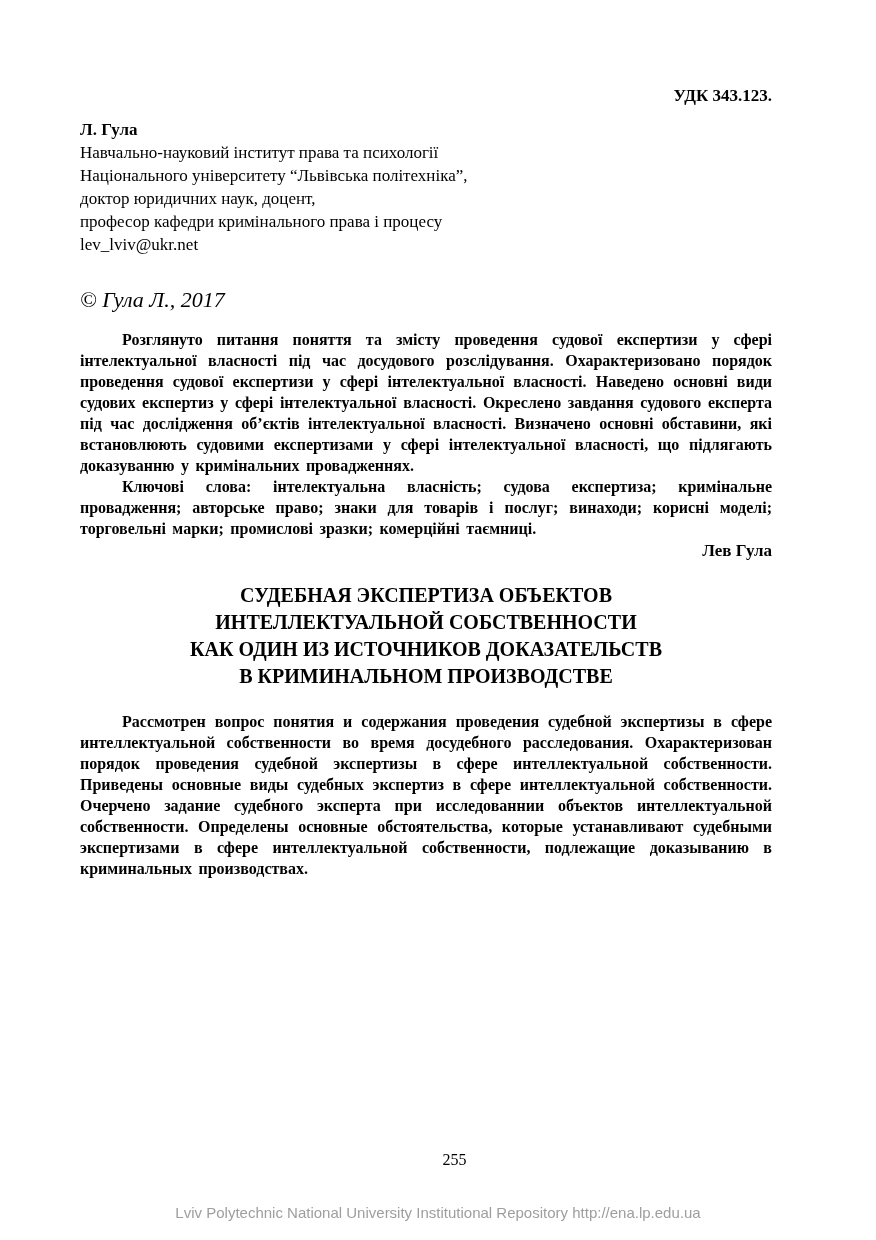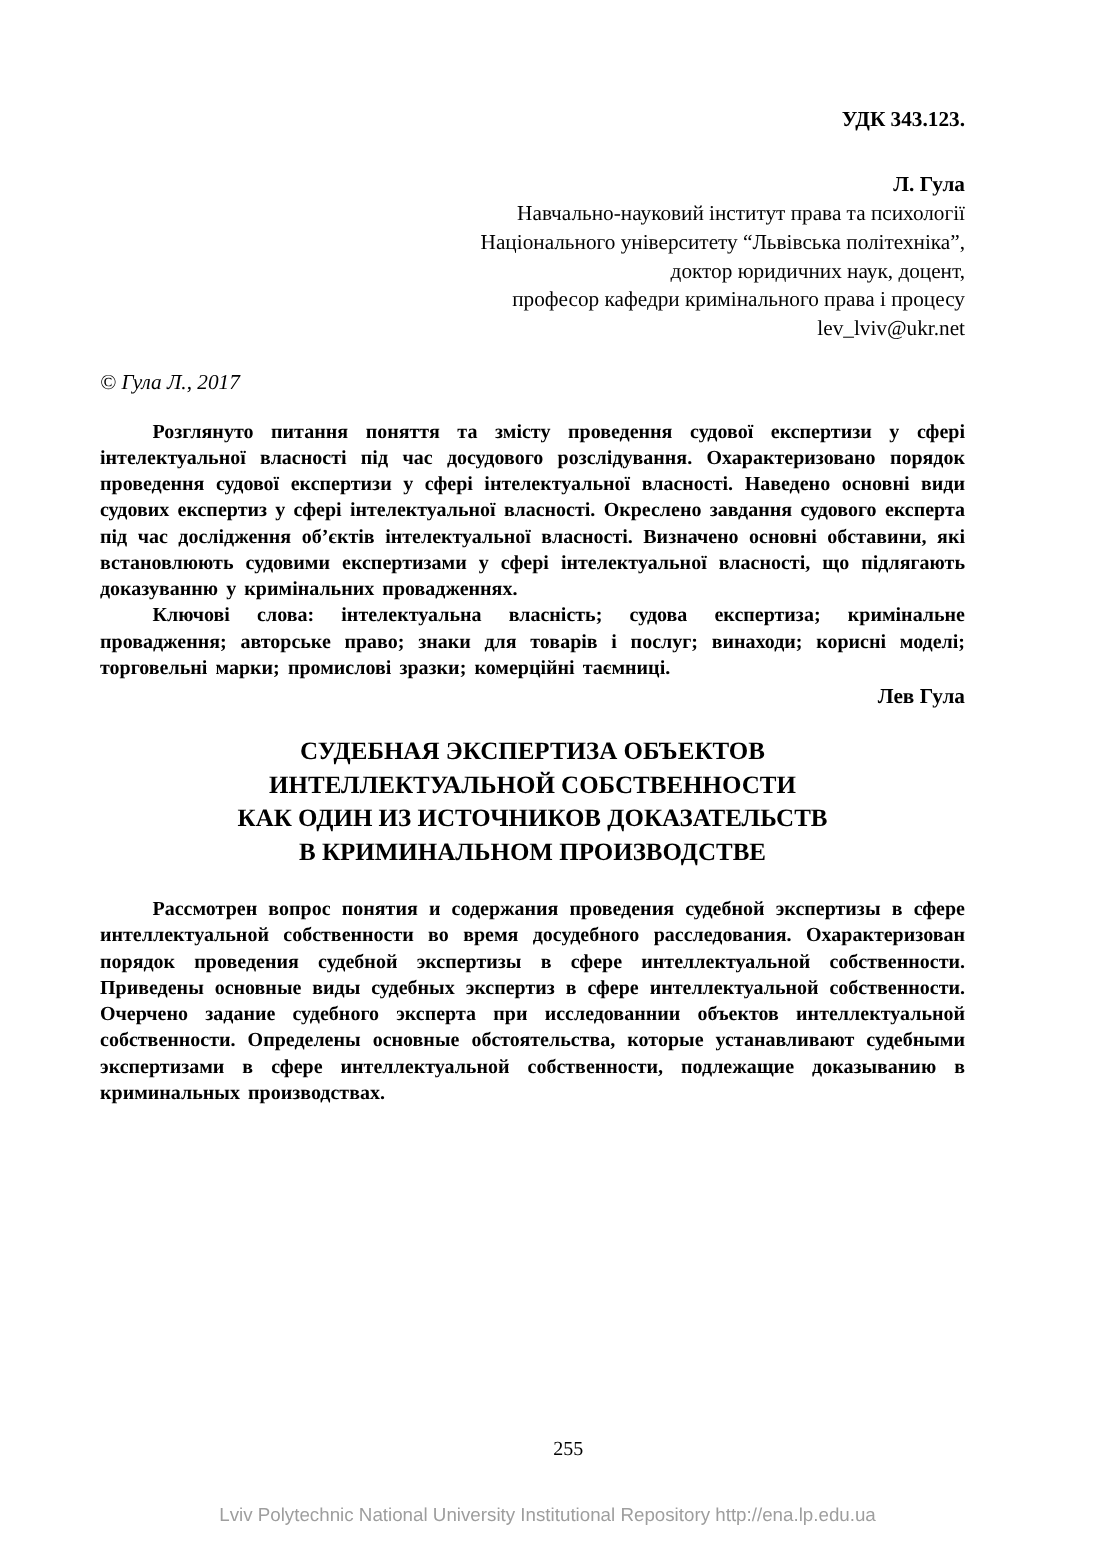--- a/index.html
+++ b/index.html
@@ -20,39 +20,38 @@
   .content {
     padding: 84px 102px 0 78px; 
   }
   .udc {
     text-align: right;
     font-weight: bold;
     font-size: 17px;
     line-height: 23px;
   }
   .author-block {
-    margin-top: 29px;
-    text-align: right;
+    margin-top: 11px;
     font-size: 17px;
     line-height: 23px;
   }
   .author-short {
     font-weight: bold;
   }
   .title-ua {
     margin-top: 8px;
     text-align: center;
     font-weight: bold;
     font-size: 20px;
     line-height: 25px;
   }
   .copyright {
-    margin-top: 20px;
+    margin-top: 32px;
     font-style: italic;
-    font-size: 17px;
+    font-size: 22px;
     line-height: 23px;
   }
   .abstract {
     margin-top: 18px;
     font-weight: bold;
     font-size: 16px;
     line-height: 21px;
     text-align: justify;
     word-spacing: 2.5px;
   }

